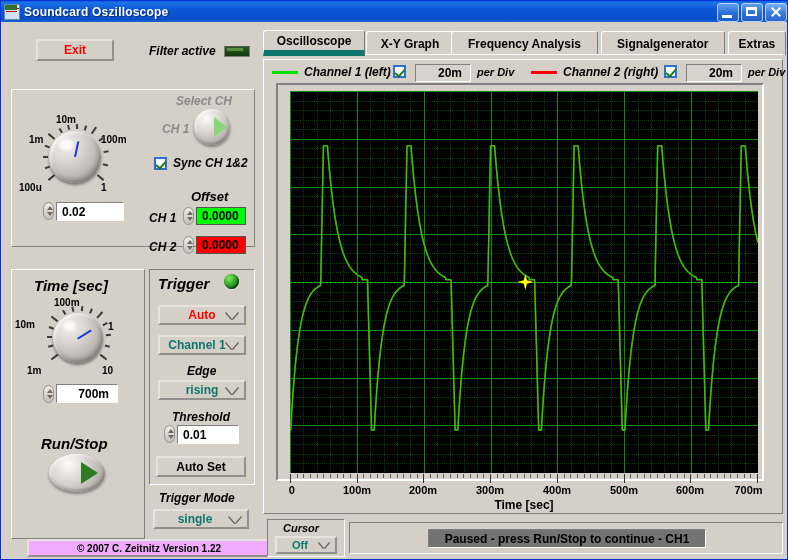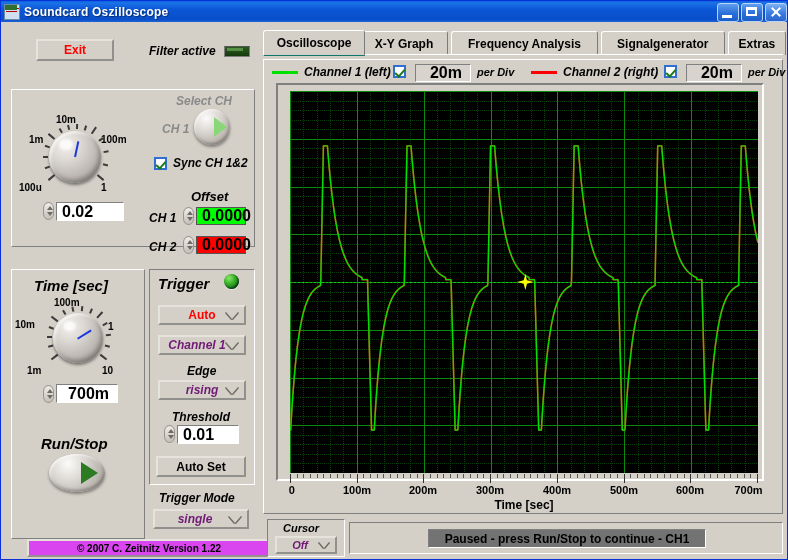--- a/index.html
+++ b/index.html
@@ -67,33 +67,33 @@
   
   .spin{position:absolute;width:11px;height:18px;background:#d4d0c8;border:1px solid #9a958e;
     border-radius:6px/7px;box-sizing:border-box;
     background-image:linear-gradient(180deg,#f0eeea,#c3bfb8);}
   .spin:before,.spin:after{content:"";position:absolute;left:3px;border-left:3px solid transparent;
     border-right:3px solid transparent;}
   .spin:before{top:3px;border-bottom:4px solid #6e6a64;}
   .spin:after{bottom:3px;border-top:4px solid #6e6a64;}
   .tfield{position:absolute;background:#fff;border:1px solid #808080;border-right-color:#fff;
     border-bottom-color:#fff;box-sizing:border-box;display:flex;align-items:center;
-    padding-left:5px;font-size:16px;font-weight:bold;color:#000;}
+    padding-left:5px;font-size:12px;font-weight:bold;color:#000;}
   .tfield.green{background:#00ff00;color:#000;border:1px solid #555;}
   .tfield.red{background:#ff0000;color:#000;border:1px solid #555;}
   .tfield.ctr{justify-content:flex-end;padding-right:8px;}
 
   
   .combo{position:absolute;background:#d4d0c8;border:2px outset #e6e3dd;box-sizing:border-box;
     display:flex;align-items:center;justify-content:center;font-weight:bold;font-size:12px;
     cursor:pointer;}
   .combo .arrow{position:absolute;right:6px;top:50%;margin-top:-3px;width:0;height:0;
     border-left:6px solid transparent;border-right:6px solid transparent;border-top:7px solid #d4d0c8;
     filter:drop-shadow(0 1px 0 #6e6a64) drop-shadow(-1px 0 0 #6e6a64) drop-shadow(1px 0 0 #6e6a64);}
-  .blue{color:#701a75;font-style:italic;}
+  .blue{color:#0f766e;}
   .red{color:#f00;}
 
   
   .cbx{position:absolute;width:13px;height:13px;background:#fff;border:2px solid #2f6fd0;
     box-sizing:border-box;}
   .cbx:after{content:"";position:absolute;left:2px;top:0px;width:4px;height:8px;
     border:solid #1a7a1a;border-width:0 2px 2px 0;transform:rotate(42deg);}
 
   
   #trigled{position:absolute;left:223px;top:273px;width:15px;height:15px;border-radius:50%;
@@ -106,21 +106,21 @@
   .rbtn .wedge{position:absolute;right:8%;top:50%;transform:translateY(-50%);
     width:0;height:0;border-top:10px solid transparent;border-bottom:10px solid transparent;}
 
   
   #tabstrip{position:absolute;left:262px;top:30px;width:520px;height:24px;}
   .tab{position:absolute;top:0;height:24px;background:#d4d0c8;
     border:1px solid #fff;border-right-color:#7b7b7b;border-bottom:none;
     border-radius:3px 3px 0 0;box-sizing:border-box;display:flex;align-items:center;
     justify-content:center;padding:0 8px;font-weight:bold;font-size:12px;cursor:pointer;}
   .tab.active{background:#d4d0c8;height:26px;top:-1px;z-index:3;
-    box-shadow:0 1px 0 #d4d0c8;border-bottom:1px solid #0f766e;}
+    box-shadow:0 1px 0 #d4d0c8;border-bottom:6px solid #0f766e;}
   #tabline{position:absolute;left:262px;top:53px;width:520px;height:2px;
     border-top:1px solid #fff;}
 
   
   .chline{position:absolute;height:3px;}
   #scopeBox{position:absolute;left:262px;top:58px;width:520px;height:455px;
     border:1px solid #fff;border-right-color:#808080;border-bottom-color:#808080;box-sizing:border-box;}
   #plotFrame{position:absolute;left:275px;top:82px;width:488px;height:398px;
     background:#d4d0c8;border:2px solid #808080;border-right-color:#fff;border-bottom-color:#fff;
     box-sizing:border-box;}
@@ -133,21 +133,21 @@
   #xtitle{position:absolute;left:289px;top:497px;width:468px;text-align:center;
     font-size:12px;font-weight:bold;}
 
   
   #cursorBox{position:absolute;left:266px;top:518px;width:78px;height:38px;}
   #statusBox{position:absolute;left:348px;top:521px;width:434px;height:32px;}
   #statusField{position:absolute;left:78px;top:6px;width:278px;height:19px;background:#737373;
     border:1px solid #808080;border-right-color:#fff;border-bottom-color:#fff;box-sizing:border-box;
     display:flex;align-items:center;justify-content:center;font-weight:bold;font-size:12px;}
   #copyright{position:absolute;left:26px;top:538px;width:244px;height:18px;
-    background:#d946ef;border:2px outset #e6e3dd;box-sizing:border-box;
+    background:#f0abfc;border:2px outset #e6e3dd;box-sizing:border-box;
     display:flex;align-items:center;justify-content:center;font-size:10px;font-weight:bold;}
 </style>
 </head>
 <body>
 
 <div id="app">
 
   <div id="titlebar">
     <span id="titleicon"></span>
     <span id="titletext">Soundcard Oszilloscope</span>
@@ -279,21 +279,21 @@
   <div class="lbl" style="left:158px;top:490px;font-size:12px;">Trigger Mode</div>
   <div class="combo" style="left:152px;top:508px;width:96px;height:20px;">
     <span class="blue" style="margin-right:12px;">single</span>
     <span class="arrow"></span>
   </div>
 
   <div id="copyright">© 2007   C. Zeitnitz Version 1.22</div>
 
   <div id="tabstrip">
       <div class="tab active" style="left: 0px; width: 102.2px;">Oscilloscope</div>
-      <div class="tab" style="left: 97px; width: 88px;">X-Y Graph</div>
+      <div class="tab" style="left: 103px; width: 88px;">X-Y Graph</div>
       <div class="tab" style="left: 188.35px; width: 146.3px;">Frequency Analysis</div>
       <div class="tab" style="left: 337.65px; width: 124.25px;">Signalgenerator</div>
       <div class="tab" style="left: 464.9px; width: 58.1px;">Extras</div>
     </div>
   <div id="tabline"></div>
 
   <div id="scopeBox"></div>
 
   <div class="chline" id="ch1line" style="left: 271px; top: 70px; width: 26px; background: rgb(0, 224, 0);"></div>
   <div class="lbl" style="left:303px;top:64px;font-size:12px;">Channel 1 (left)</div>

